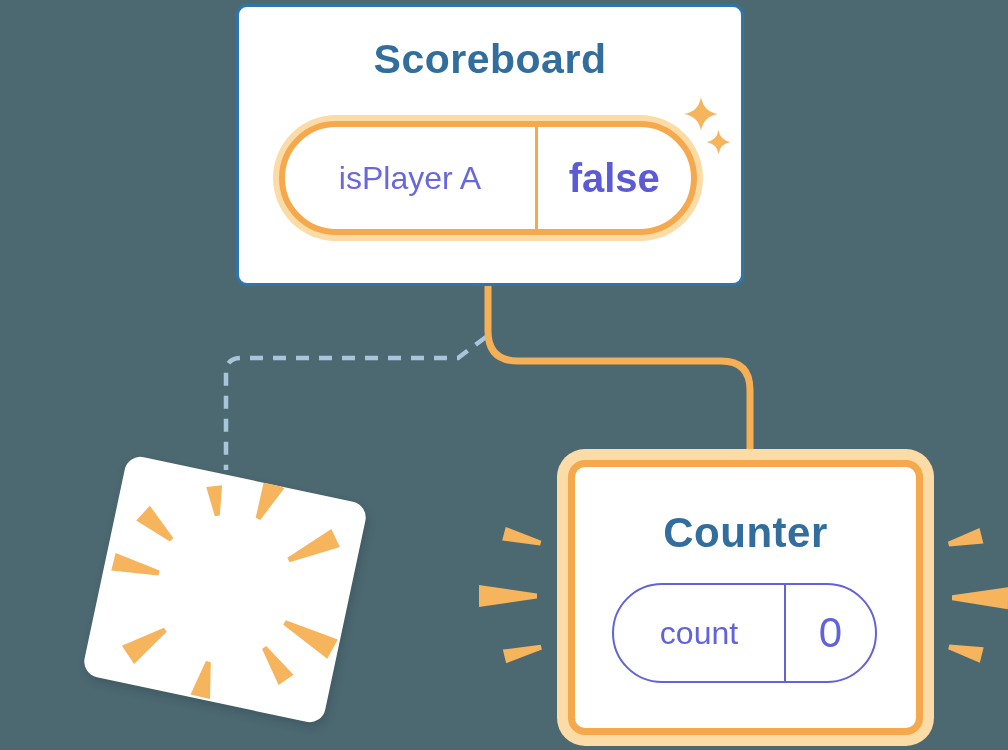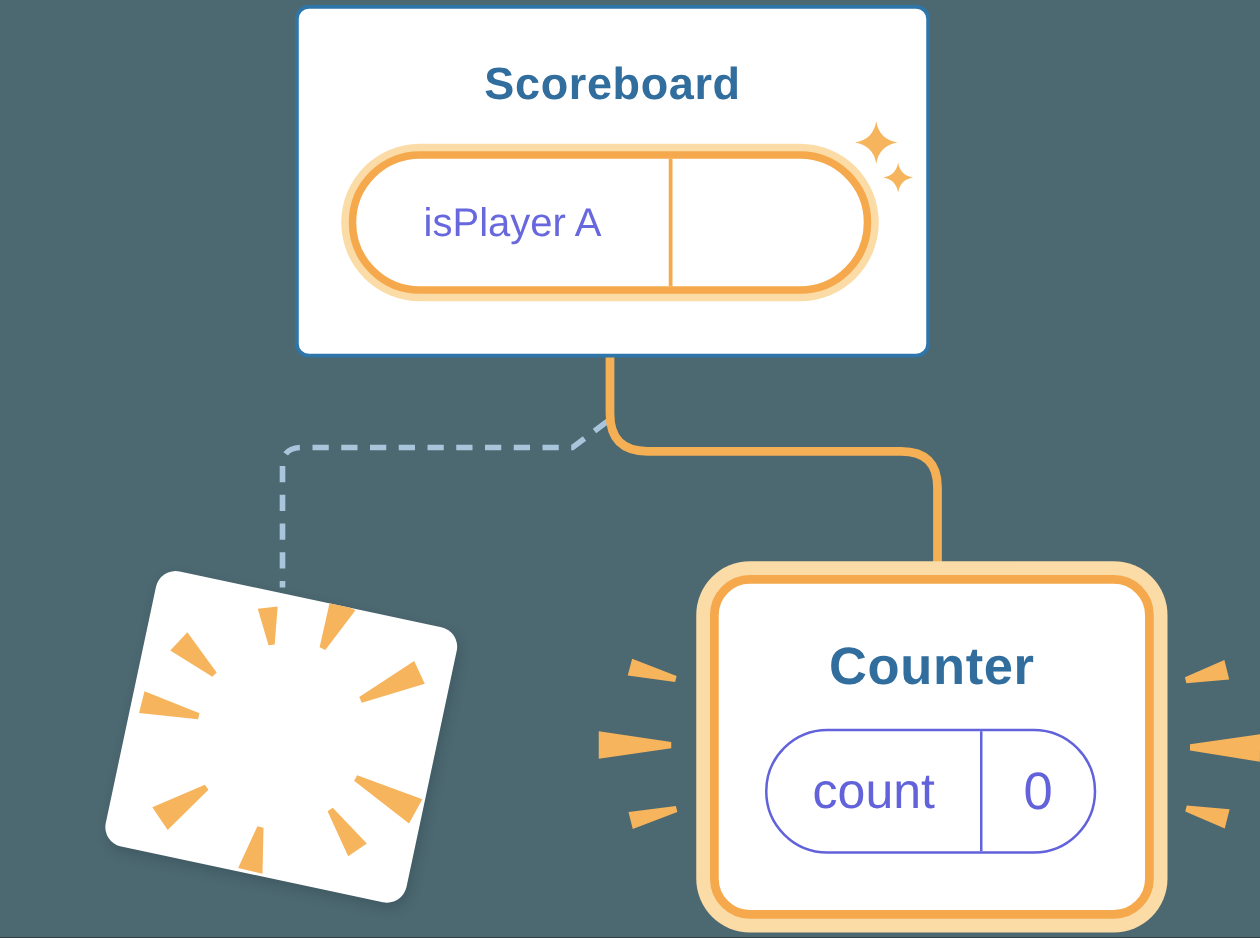--- a/index.html
+++ b/index.html
@@ -15,31 +15,31 @@
   
   .card{position:absolute;background:var(--card-white,#fff);box-sizing:border-box;}
   .scoreboard-card{
     left:236px;top:4px;width:508px;height:282px;
     border:3px solid var(--card-border-blue,#2E76A9);
     border-radius:11px;
   }
   .counter-card{
     left:568px;top:460px;width:355px;height:275px;
     border:7px solid var(--pill-orange,#F5A94C);
-    border-radius:32px;
+    border-radius:17px;
     box-shadow:0 0 0 11px var(--pill-glow,#FBDBA6);
   }
   .card-title{
     position:absolute;left:0;width:100%;
     text-align:center;
     color:var(--title-blue,#316E9E);
     font-weight:600;
     letter-spacing:0.5px;
   }
-  .scoreboard-card .card-title{top:39px;font-size:36px;}
+  .scoreboard-card .card-title{top:29px;font-size:41px;}
   .counter-card .card-title{top:42px;font-size:42px;}
 
   
   .state-pill{
     position:absolute;display:flex;align-items:stretch;
     background:var(--card-white,#fff);box-sizing:border-box;
   }
   .scoreboard-pill{
     left:40px;top:114px;width:418px;height:114px;
     border:6px solid var(--pill-orange,#F5A94C);
@@ -48,21 +48,21 @@
   }
   .counter-pill{
     left:37px;top:116px;width:265px;height:100px;
     border:2.5px solid var(--counter-purple,#6262DB);
     border-radius:50px;
   }
   .pill-cell{display:flex;align-items:center;justify-content:center;}
   .scoreboard-pill .pill-name{width:250px;font-size:32px;color:var(--state-purple,#6868DE);}
   .scoreboard-pill .pill-value{flex:1;font-size:40px;font-weight:700;color:var(--state-value-purple,#5B5BD6);}
   .scoreboard-pill .pill-divider{width:2.5px;background:var(--pill-orange,#F5A94C);}
-  .counter-pill .pill-name{width:170px;font-size:40px;color:var(--counter-purple,#6262DB);}
+  .counter-pill .pill-name{width:170px;font-size:32px;color:var(--counter-purple,#6262DB);}
   .counter-pill .pill-value{flex:1;font-size:42px;color:var(--counter-purple,#6262DB);}
   .counter-pill .pill-divider{width:2px;background:var(--counter-purple,#6262DB);}
 
   
   .poof-box{
     position:absolute;left:102px;top:477px;width:246px;height:225px;
     background:var(--card-white,#fff);
     border-radius:16px;
     transform:rotate(12deg);
     box-shadow:3px 4px 9px rgba(30,50,60,0.25);
@@ -109,20 +109,21 @@
       <div class="pill-divider"></div>
       <div class="pill-cell pill-value">0</div>
     </div>
   </div>
 
   <div class="card scoreboard-card">
     <div class="card-title">Scoreboard</div>
     <div class="state-pill scoreboard-pill">
       <div class="pill-cell pill-name">isPlayer A</div>
       <div class="pill-divider"></div>
+      <div class="pill-cell pill-value">false</div>
     </div>
   </div>
 
   <svg id="sparkle-svg" width="1008" height="750" viewBox="0 0 1008 750">
       <path d="M 701 97 Q 703.38 111.62 718 114 Q 703.38 116.38 701 131 Q 698.62 116.38 684 114 Q 698.62 111.62 701 97 Z" fill="var(--burst-orange)"></path>
       <path d="M 718.5 130 Q 720.18 140.32 730.5 142 Q 720.18 143.68 718.5 154 Q 716.82 143.68 706.5 142 Q 716.82 140.32 718.5 130 Z" fill="var(--burst-orange)"></path>
     </svg>
 
 </div>
 

